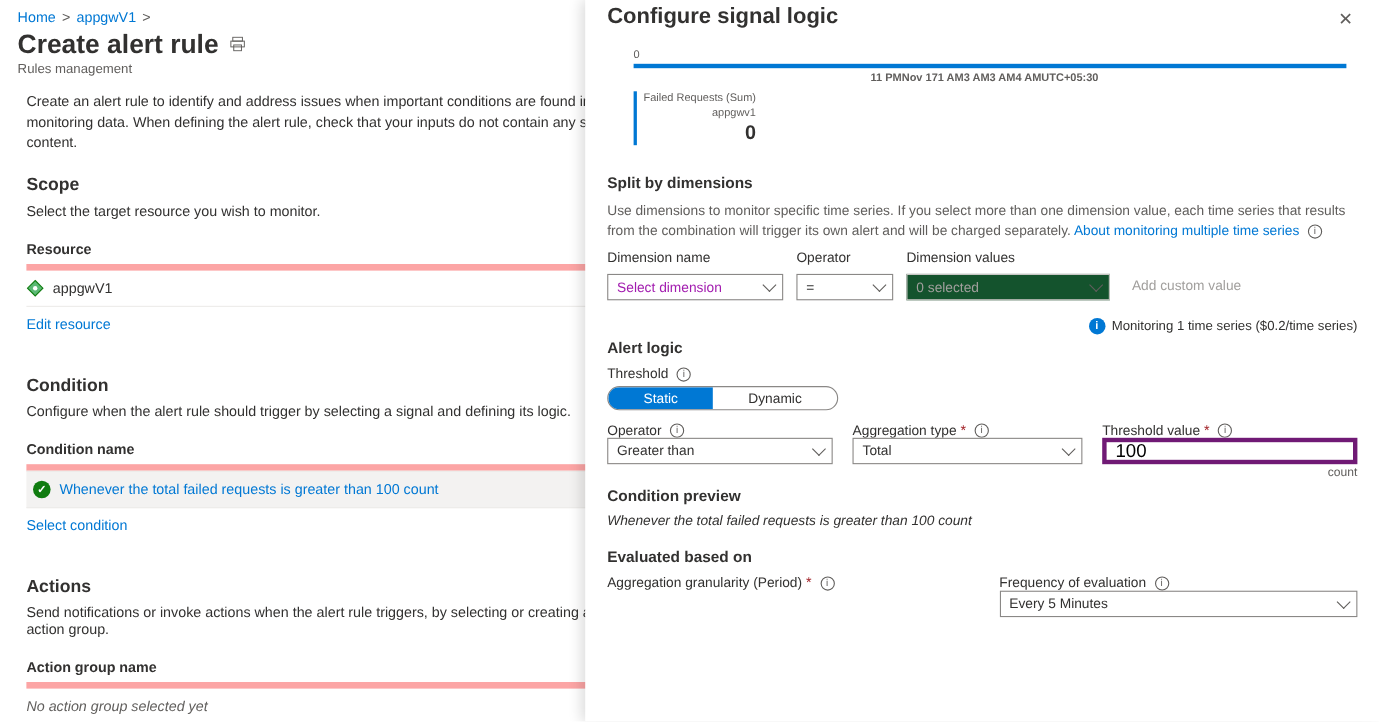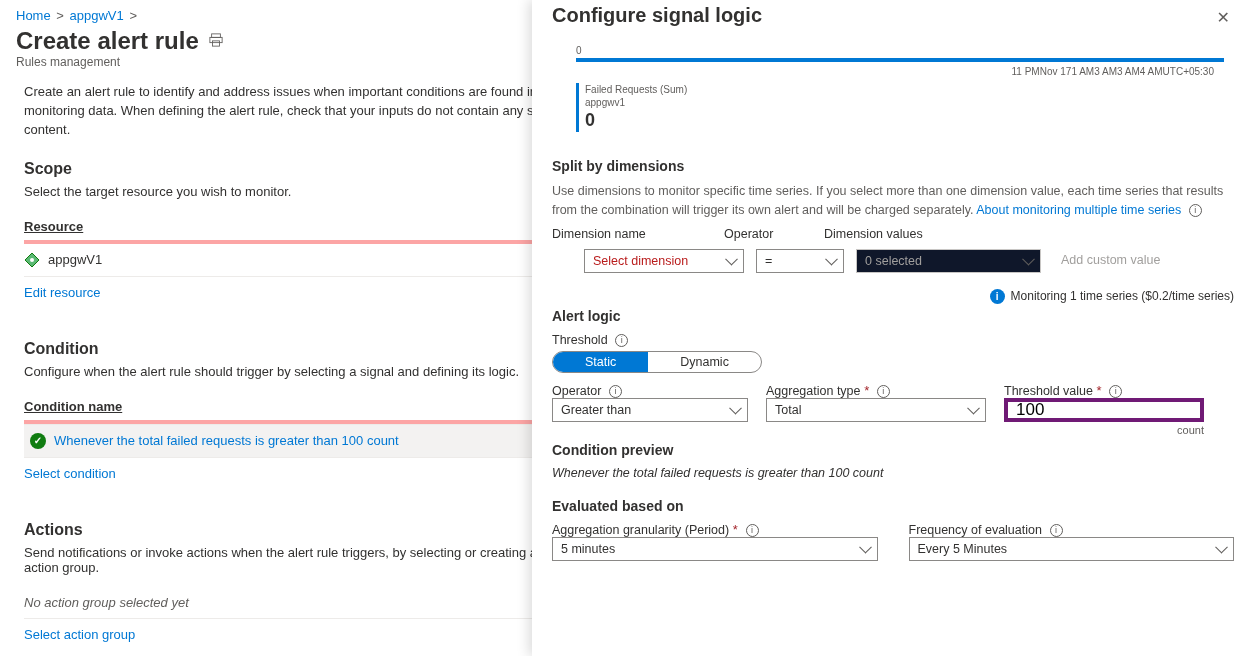--- a/index.html
+++ b/index.html
@@ -18,21 +18,21 @@
   .breadcrumb { padding: 8px 16px 4px; font-size: 13px; }
   .breadcrumb .sep { color: #605e5c; margin: 0 2px; }
   .page-title-row { display: flex; align-items: center; padding: 0 16px; }
   .page-title { font-size: 24px; font-weight: 600; margin: 0; }
   .print-icon { margin-left: 10px; color: #605e5c; cursor: pointer; font-size: 14px;}
   .subtitle { padding: 0 16px 14px; color: #605e5c; font-size: 12px; }
   .left-content { padding: 0 18px 0 24px; width: 600px; }
   .desc { font-size: 13px; line-height: 1.45; margin-bottom: 20px; max-width: 560px;}
   .section-h { font-size: 16px; font-weight: 600; margin: 12px 0 6px; }
   .section-sub { font-size: 13px; margin-bottom: 12px; color: #323130; }
-  .tbl-head { font-weight: 600; font-size: 13px; border-bottom: 4px solid #fca5a5; padding: 8px 0 6px; text-decoration: underline; }
+  .tbl-head { font-weight: 600; font-size: 13px; border-bottom: 6px solid #fca5a5; padding: 8px 0 6px; }
   .resource-row { display: flex; align-items: center; padding: 8px 0; border-bottom: 1px solid #edebe9; }
   .res-icon { width: 16px; height: 16px; margin-right: 8px; display:inline-flex; align-items:center; justify-content:center;}
   .link-act { display:inline-block; margin-top: 8px; font-size: 13px; }
   .cond-row { display: flex; align-items: center; padding: 8px 6px; background: #f3f2f1; border-top:1px solid #edebe9; border-bottom:1px solid #edebe9;}
   .check-icon { width:16px; height:16px; margin-right:8px; border-radius:50%; background:#107c10; display:inline-flex; align-items:center; justify-content:center;}
   .check-icon::after { content:"✓"; color:#fff; font-size:10px; font-weight:bold;}
   .italic-row { font-style: italic; color: #605e5c; padding: 8px 0; border-bottom:1px solid #edebe9; }
 
   
   .panel {
@@ -44,33 +44,33 @@
     box-shadow: -3px 0 12px rgba(0,0,0,0.15);
     padding: 4px 20px 0 20px;
     overflow: hidden;
   }
   .panel-head { display:flex; justify-content:space-between; align-items:flex-start;}
   .panel-title { font-size: 20px; font-weight: 600; margin: 0 0 14px 0;}
   .close-x { font-size: 16px; color:#605e5c; cursor:pointer; padding:4px;}
   .chart-area { padding: 4px 10px 8px 24px; position:relative;}
   .y-val { font-size:10px; color:#605e5c; }
   .chart-line { height:4px; background:#0078d4; margin-top:2px; }
-  .x-ticks { display:flex; justify-content:flex-end; font-size:10px; color:#605e5c; margin-top:4px; padding-right:10px;}
-  .chart-meta { display:flex; align-items:flex-start; font-size:10px; color:#605e5c; border-left:3px solid #0078d4; padding-left:6px; margin-top:6px; line-height:1.3;}
+  .x-ticks { display:flex; justify-content:center; font-size:10px; color:#605e5c; margin-top:4px; padding-right:10px;font-weight:bold;}
+  .chart-meta { display:flex; align-items:flex-start; font-size:10px; color:#605e5c; border-left:3px solid #0078d4; padding-left:6px; margin-top:6px; line-height:1.3;text-align:right;}
   .chart-big { font-size:18px; font-weight:600; color:#323130; }
   .sec-h2 { font-size: 14px; font-weight:600; margin: 18px 0 8px;}
   .help { font-size:12.5px; color:#605e5c; line-height:1.45; }
   .info-circ { display:inline-flex; width:13px; height:13px; border:1px solid #605e5c; border-radius:50%; align-items:center; justify-content:center; font-size:9px; color:#605e5c; margin-left:4px; vertical-align:middle;}
   .dim-row { display:flex; gap:12px; margin-top:8px; }
   .field-col { display:flex; flex-direction:column; }
   .field-label { font-size:12.5px; color:#323130; margin-bottom:4px; }
   .sel { border:1px solid #8a8886; height:24px; padding:0 22px 0 8px; font-size:12.5px; background:#fff; position:relative; cursor:pointer; display:flex; align-items:center; color:#323130;}
-  .sel.placeholder { color:#b91c1c;margin-left:32px; }
+  .sel.placeholder { color:#a21caf; }
   .sel::after { content:""; position:absolute; right:7px; top:50%; width:8px; height:8px; border-right:1px solid #605e5c; border-bottom:1px solid #605e5c; transform: translateY(-70%) rotate(45deg);}
-  .sel.disabled { background:#0f172a; color:#a19f9d; border-color:#c8c6c4;}
+  .sel.disabled { background:#14532d; color:#a19f9d; border-color:#c8c6c4;}
   .add-custom { font-size:12.5px; color:#a19f9d; padding:4px 8px; }
   .monitor-info { display:flex; align-items:center; justify-content:flex-end; font-size:12px; margin-top:16px; color:#323130;}
   .info-blue { width:15px; height:15px; border-radius:50%; background:#0078d4; color:#fff; display:inline-flex; align-items:center; justify-content:center; font-size:10px; font-weight:bold; margin-right:6px;}
   .pill-group { display:inline-flex; border:1px solid #8a8886; border-radius:14px; overflow:hidden; margin-top:4px;}
   .pill { padding: 3px 32px; font-size:12.5px; cursor:pointer; }
   .pill.active { background:#0078d4; color:#ffffff; }
   .logic-row { display:flex; gap:18px; margin-top:10px; }
   .req { color:#a4262c; }
   .txt-in { border:4px solid #701a75; height:24px; padding:0 8px; font-size:17px; }
   .unit { text-align:right; font-size:11px; color:#605e5c; margin-top:2px;}
@@ -122,20 +122,21 @@
   <div class="tbl-head">Condition name</div>
   <div class="cond-row">
     <span class="check-icon"></span>
     <a>Whenever the total failed requests is greater than 100 count</a>
   </div>
   <a class="link-act">Select condition</a>
 
   <div style="height:28px"></div>
   <div class="section-h">Actions</div>
   <div class="section-sub">Send notifications or invoke actions when the alert rule triggers, by selecting or creating a new action group.</div>
+  <div class="tbl-head">Action group name</div>
   <div class="italic-row">No action group selected yet</div>
   <a class="link-act">Select action group</a>
 </div>
 
 <div class="panel">
   <div class="panel-head">
     <h2 class="panel-title">Configure signal logic</h2>
     <span class="close-x">✕</span>
   </div>
 
@@ -197,36 +198,36 @@
   <div>
     <span class="field-label">Threshold</span>
     <span class="info-circ">i</span>
   </div>
   <div class="pill-group">
     <div class="pill active">Static</div>
     <div class="pill">Dynamic</div>
   </div>
 
   <div class="logic-row">
-    <div class="field-col" style="width:196px">
+    <div class="field-col" style="width:216px">
       <div>
         <span class="field-label" style="display:inline">Operator</span>
         <span class="info-circ">i</span>
       </div>
       <div class="sel">Greater than</div>
     </div>
     <div class="field-col" style="width:220px">
       <div>
         <span class="field-label" style="display:inline">Aggregation type</span>
         <span class="req">*</span>
         <span class="info-circ">i</span>
       </div>
       <div class="sel">Total</div>
     </div>
-    <div class="field-col" style="width:200px">
+    <div class="field-col" style="width:232px">
       <div>
         <span class="field-label" style="display:inline">Threshold value</span>
         <span class="req">*</span>
         <span class="info-circ">i</span>
       </div>
       <input class="txt-in" value="100" style="">
       <div class="unit">count</div>
     </div>
   </div>
 
@@ -234,21 +235,20 @@
   <div class="cond-prev">Whenever the total failed requests is greater than 100 count</div>
 
   <div class="sec-h2">Evaluated based on</div>
   <div class="eval-row">
     <div class="field-col" style="width:340px">
       <div>
         <span class="field-label" style="display:inline">Aggregation granularity (Period)</span>
         <span class="req">*</span>
         <span class="info-circ">i</span>
       </div>
-      <div class="sel">5 minutes</div>
     </div>
     <div class="field-col" style="width:340px">
       <div>
         <span class="field-label" style="display:inline">Frequency of evaluation</span>
         <span class="info-circ">i</span>
       </div>
       <div class="sel">Every 5 Minutes</div>
     </div>
   </div>
 </div>

